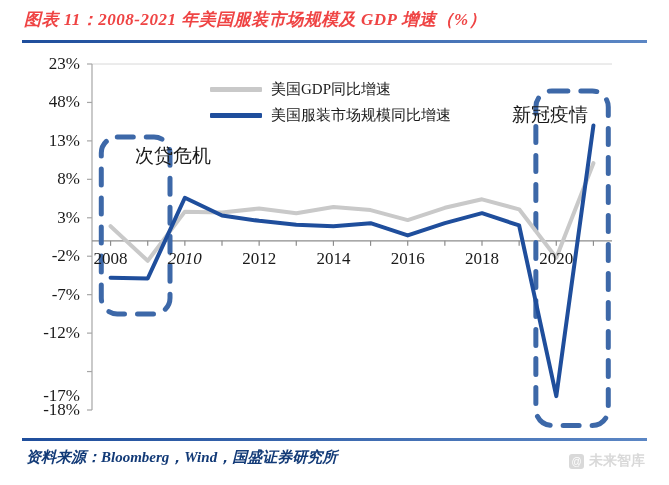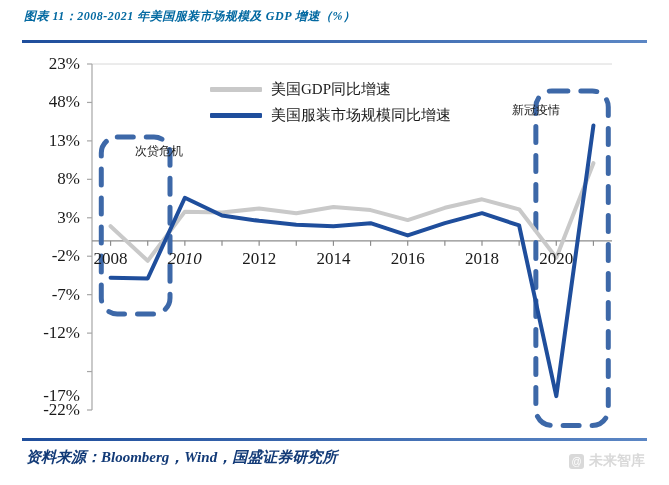--- a/index.html
+++ b/index.html
@@ -11,21 +11,21 @@
     position:relative;
   }
   .figure{position:absolute;inset:0;}
 
   
   .title-wrap{position:absolute;left:0;top:0;width:669px;height:46px;}
   .title{
     position:absolute;left:24px;top:8px;
     font-family:"Liberation Serif","DejaVu Serif",serif;
     font-style:italic;font-weight:bold;
-    font-size:12px;color:#0369a1;
+    font-size:17px;color:#ef4444;
     white-space:nowrap;letter-spacing:.5px;
   }
   .rule-top{
     position:absolute;left:22px;top:40px;width:625px;height:3px;
     background:linear-gradient(to right,#1f4e9c,#5b86c4);
   }
 
   
   .plot{position:absolute;left:0px;top:50px;width:669px;height:385px;}
   .ylabels{position:absolute;left:0;top:0;width:88px;height:385px;}
@@ -53,21 +53,21 @@
   .legend-swatch{width:52px;height:5px;margin-right:9px;border-radius:1px;}
   .legend-text{
     font-family:"Liberation Serif","DejaVu Serif",serif;
     font-size:15px;color:#1a1a1a;white-space:nowrap;
   }
 
   
   .annot{
     position:absolute;
     font-family:"Liberation Serif","DejaVu Serif",serif;
-    font-size:12px;color:#1a1a1a;white-space:nowrap;
+    font-size:19px;color:#1a1a1a;white-space:nowrap;
   }
   .annot-crisis{left:135px;top:93px;}
   .annot-covid{left:512px;top:52px;}
 
   
   .rule-bot{
     position:absolute;left:22px;top:438px;width:625px;height:3px;
     background:linear-gradient(to right,#1f4e9c,#5b86c4);
   }
   .source{
@@ -145,21 +145,21 @@
     <div class="ylabels" id="ylabels">
         <div class="ylabel" style="top: 14px;">23%</div>
         <div class="ylabel" style="top: 52.4444px;">48%</div>
         <div class="ylabel" style="top: 90.8889px;">13%</div>
         <div class="ylabel" style="top: 129.333px;">8%</div>
         <div class="ylabel" style="top: 167.778px;">3%</div>
         <div class="ylabel" style="top: 206.222px;">-2%</div>
         <div class="ylabel" style="top: 244.667px;">-7%</div>
         <div class="ylabel" style="top: 283.111px;">-12%</div>
         <div class="ylabel" style="top: 321.556px; margin-top: 24px;">-17%</div>
-        <div class="ylabel" style="top: 360px;">-22%</div>
+        <div class="ylabel" style="top: 360px;">-18%</div>
       </div>
     <div class="xlabels" id="xlabels">
         <div class="xlabel" style="left: 110.571px; top: 198.844px;">2008</div>
         <div class="xlabel" style="left: 184.857px; top: 198.844px; font-style: italic;">2010</div>
         <div class="xlabel" style="left: 259.143px; top: 198.844px;">2012</div>
         <div class="xlabel" style="left: 333.429px; top: 198.844px;">2014</div>
         <div class="xlabel" style="left: 407.714px; top: 198.844px;">2016</div>
         <div class="xlabel" style="left: 482px; top: 198.844px;">2018</div>
         <div class="xlabel" style="left: 556.286px; top: 198.844px;">2020</div>
       </div>

